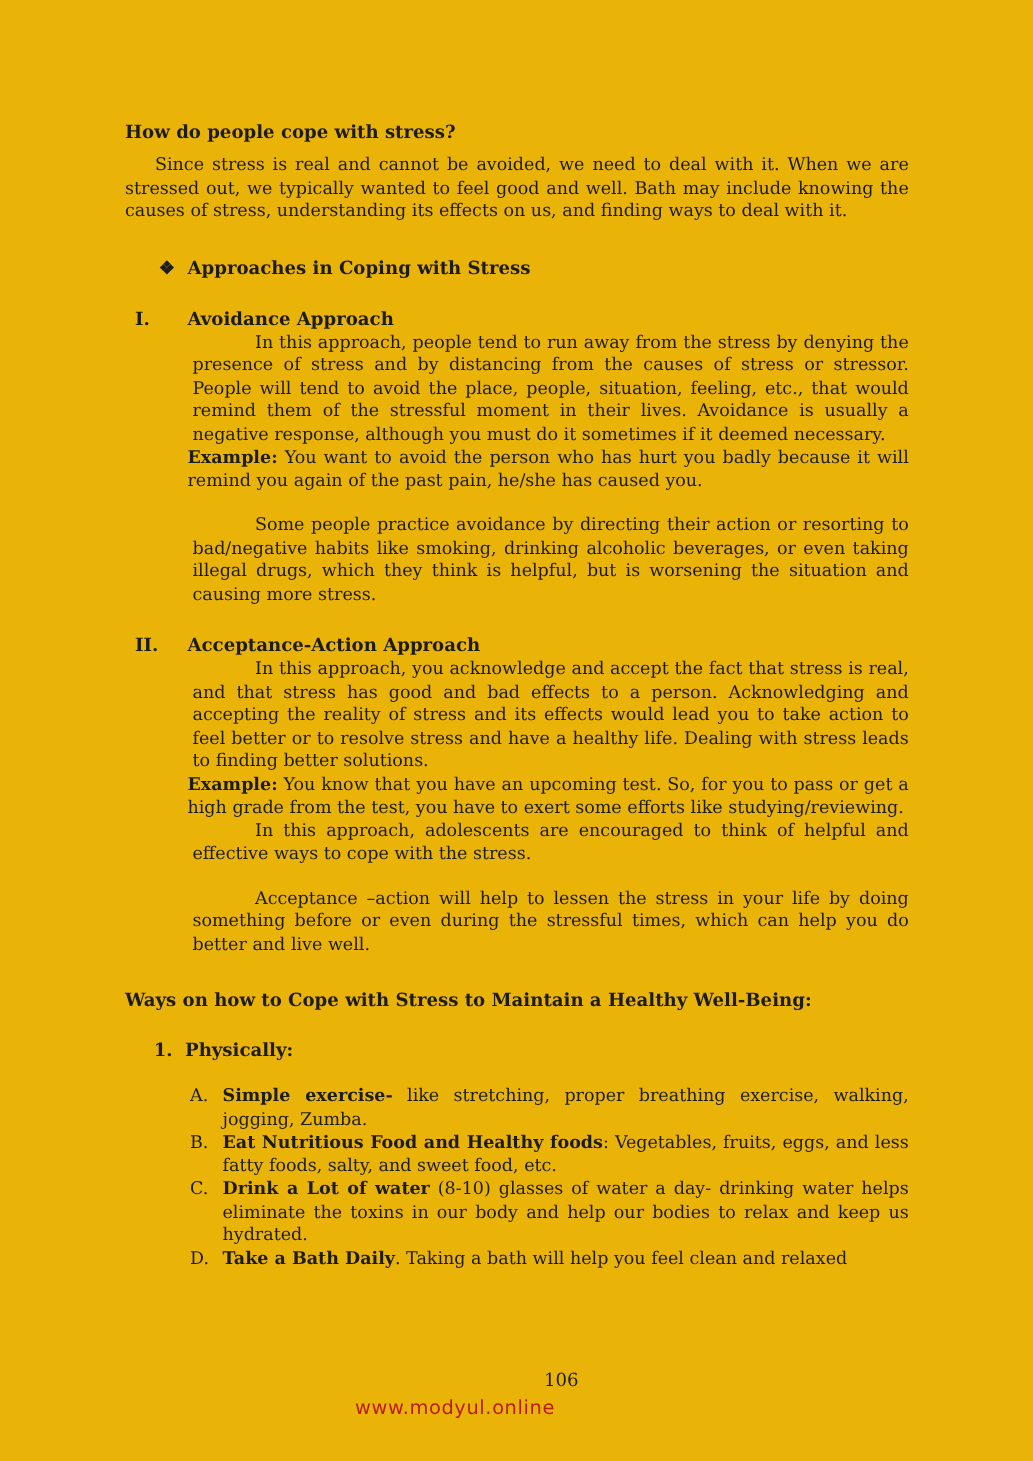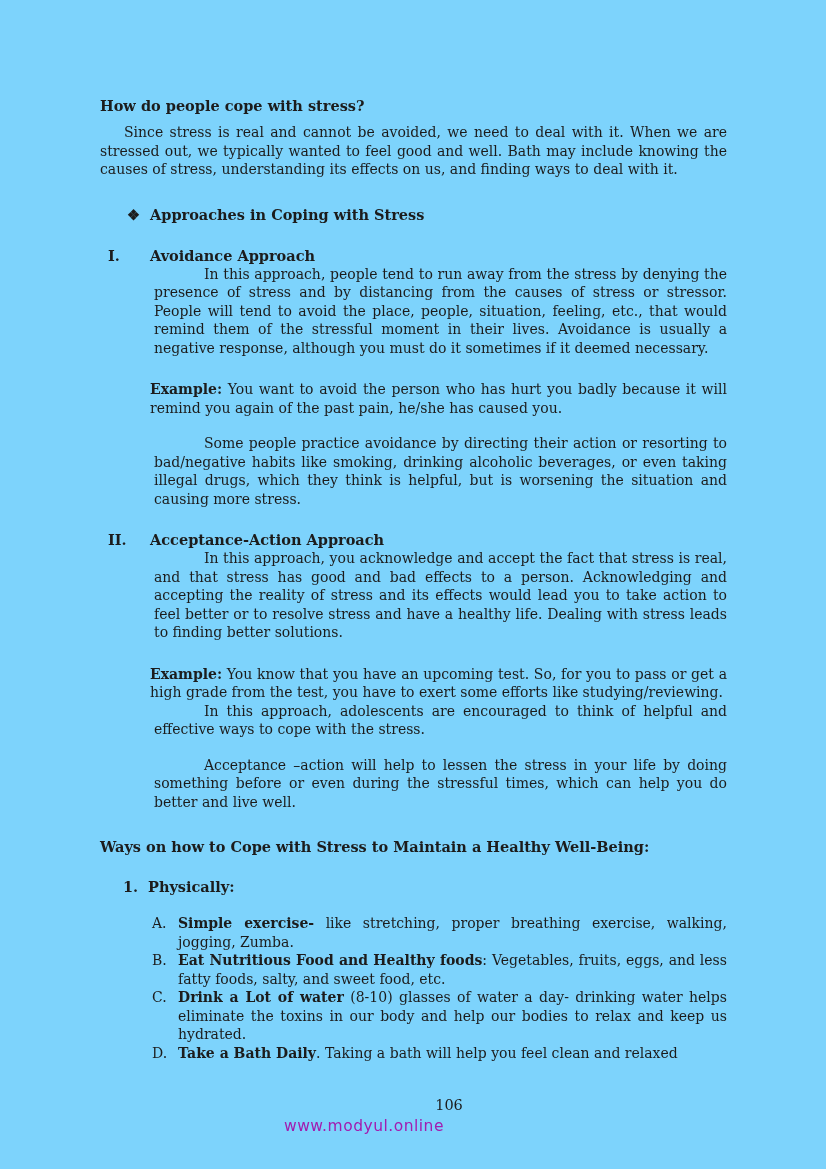--- a/index.html
+++ b/index.html
@@ -14,21 +14,21 @@
     font-family: "DejaVu Serif", "Liberation Serif", serif;
     color: #1c1c1c;
     overflow: hidden;
   }
   .page {
     position: absolute;
     top: 0; left: 0;
     width: 826px; height: 1169px;
     box-sizing: border-box;
     padding: 96px 99px 0 100px;
-    background: #7dd3fc;
+    background: #eab308;
   }
   p, .line {
     margin: 0;
     font-size: 14px;
     line-height: 18.5px;
     text-align: justify;
   }
   .doc-heading {
     font-size: 14.5px;
     font-weight: bold;
@@ -63,21 +63,21 @@
   .sec-numeral {
     position: absolute;
     left: 8px;
   }
   .sec-para {
     margin-left: 54px;
     text-indent: 50px;
   }
   .example {
     margin-left: 50px;
-    margin-top: 23px;
+    margin-top: 0;
   }
   .example-label { font-weight: bold; }
   .gap-top { margin-top: 17px; }
   .ways-heading {
     margin-top: 26px;
     font-weight: bold;
     font-size: 14.5px;
     line-height: 19px;
     text-align: left;
   }
@@ -110,21 +110,21 @@
   }
   .watermark {
     position: absolute;
     top: 1117px;
     left: 0;
     width: 728px;
     text-align: center;
     font-family: "DejaVu Sans", "Liberation Sans", sans-serif;
     font-size: 15.5px;
     line-height: 19px;
-    color: #a21caf;
+    color: #b91c1c;
     letter-spacing: 0.5px;
   }
 </style>
 </head>
 <body>
 
 <div class="page">
 
   <div class="doc-heading">How do people cope with stress?</div>
 

